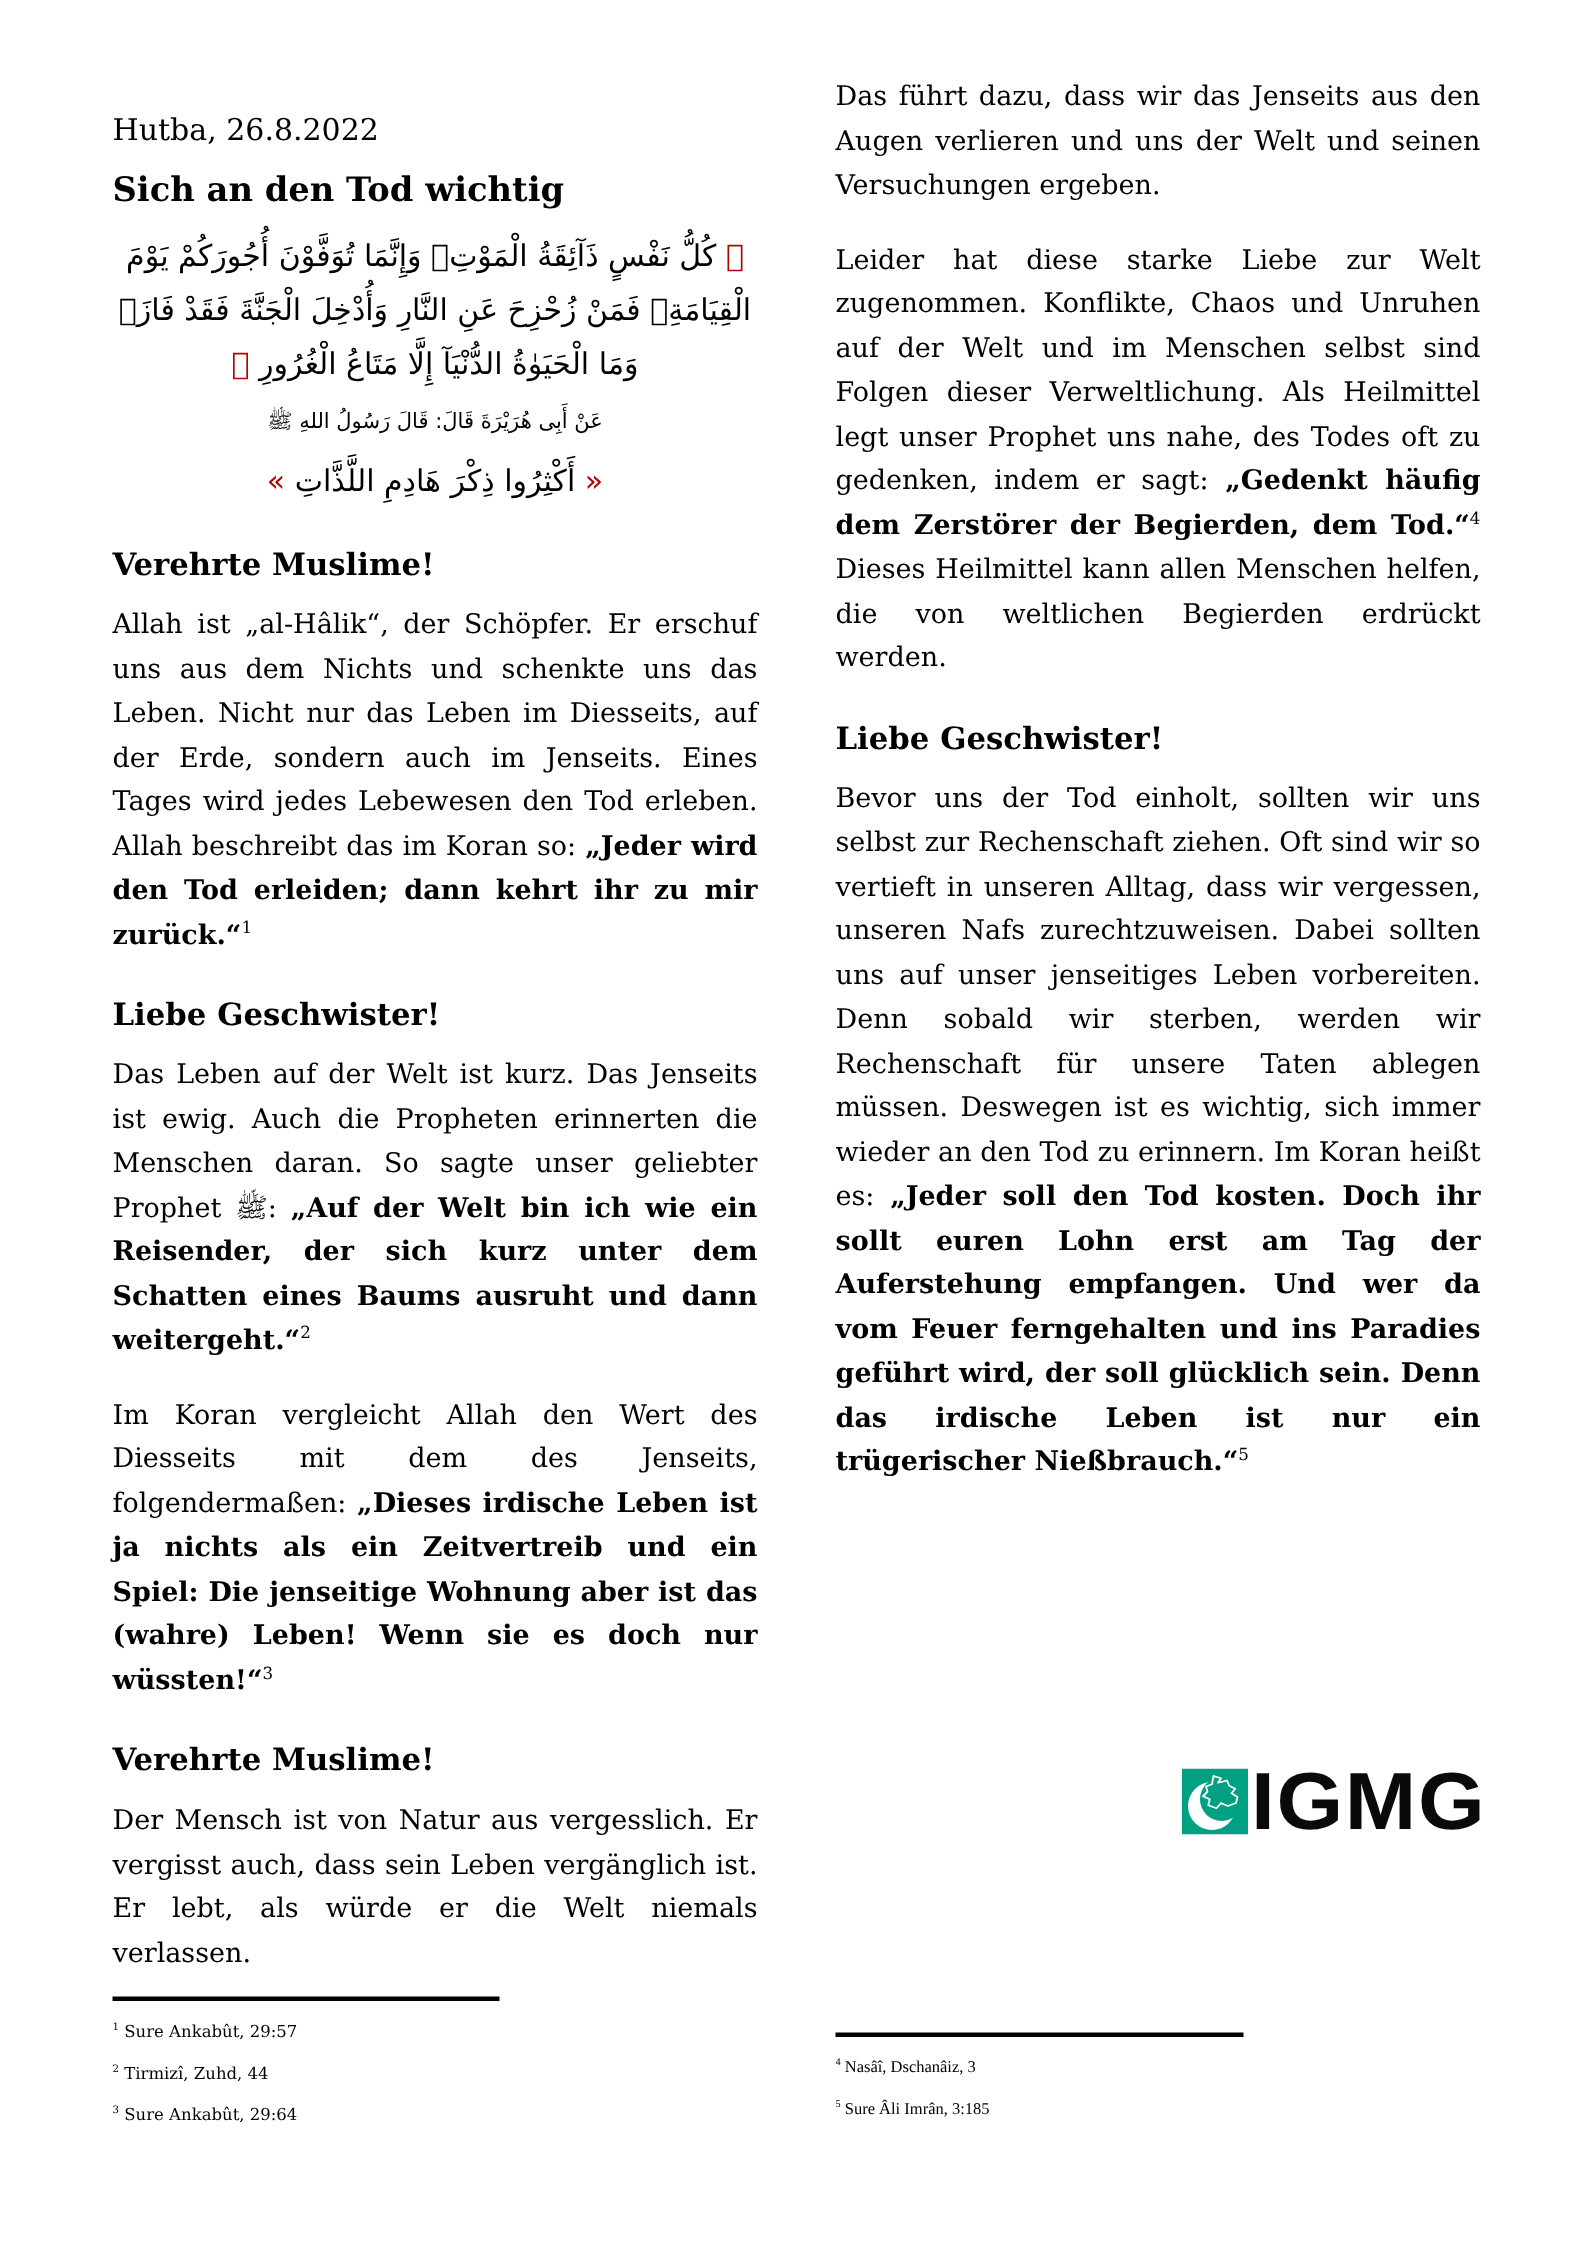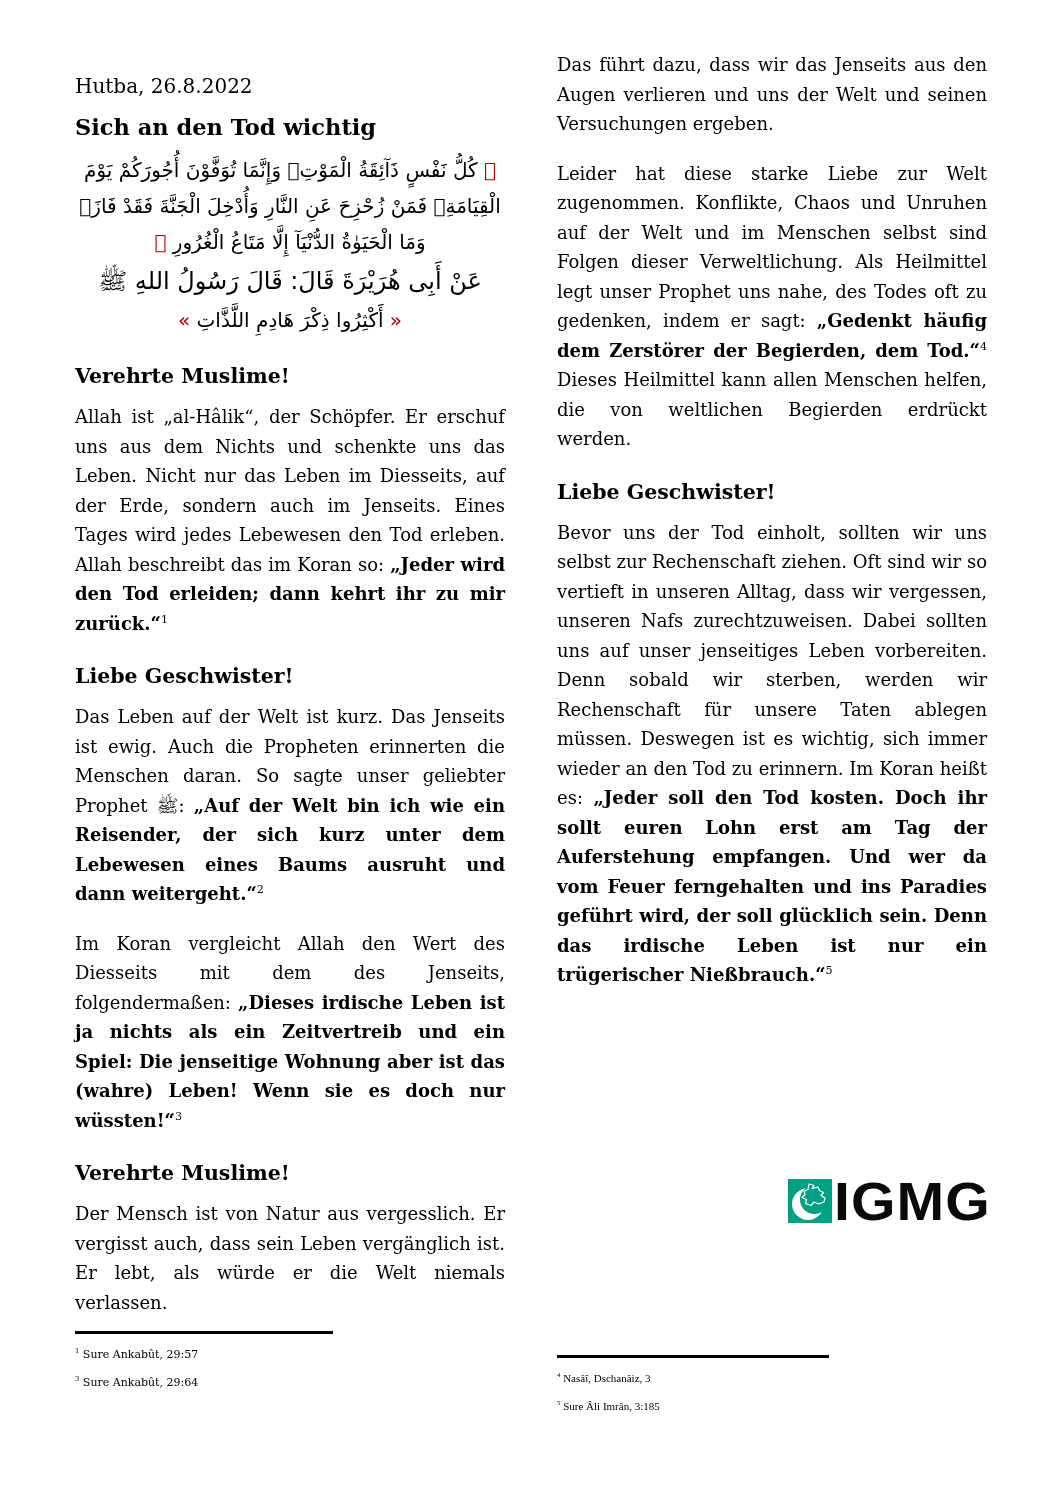--- a/index.html
+++ b/index.html
@@ -20,21 +20,21 @@
 
   .arabic{
     direction:rtl;
     text-align:center;
     font-family:"DejaVu Sans","Liberation Sans",sans-serif;
     font-weight:normal;
     font-size:20px;
     line-height:36px;
     margin:0 0 4px;
   }
-  .narrator{font-size:24px;line-height:34px;}
+  .narrator{font-size:14px;line-height:34px;}
   .hadith{margin-bottom:22px;}
   .red{color:var(--accent-red,#B80000);}
 
   .heading{font-size:20.5px;font-weight:bold;margin:26px 0 14px;}
   .para{
     font-size:18px;
     line-height:29.5px;
     text-align:justify;
     margin:0 0 20px;
   }
@@ -76,21 +76,21 @@
     <div class="arabic" dir="rtl"><span class="red">﴿ </span><span>كُلُّ نَفْسٍ ذَآئِقَةُ الْمَوْتِۗ وَإِنَّمَا تُوَفَّوْنَ أُجُورَكُمْ يَوْمَ الْقِيَامَةِۖ فَمَنْ زُحْزِحَ عَنِ النَّارِ وَأُدْخِلَ الْجَنَّةَ فَقَدْ فَازَۗ وَمَا الْحَيَوٰةُ الدُّنْيَآ إِلَّا مَتَاعُ الْغُرُورِ</span><span class="red"> ﴾</span></div>
 
     <div class="arabic narrator" dir="rtl">عَنْ أَبِى هُرَيْرَةَ قَالَ: قَالَ رَسُولُ اللهِ ﷺ</div>
 
     <div class="arabic hadith" dir="rtl"><span class="red">« </span><span>أَكْثِرُوا ذِكْرَ هَادِمِ اللَّذَّاتِ</span><span class="red"> »</span></div>
 
     <div>
         <h3 class="heading">Verehrte Muslime!</h3>
         <p class="para"><span>Allah ist „al-Hâlik“, der Schöpfer. Er erschuf uns aus dem Nichts und schenkte uns das Leben. Nicht nur das Leben im Diesseits, auf der Erde, sondern auch im Jenseits. Eines Tages wird jedes Lebewesen den Tod erleben. Allah beschreibt das im Koran so: </span><span class="b">„Jeder wird den Tod erleiden; dann kehrt ihr zu mir zurück.“</span><sup class="fnref">1</sup></p>
         <h3 class="heading">Liebe Geschwister!</h3>
-        <p class="para"><span>Das Leben auf der Welt ist kurz. Das Jenseits ist ewig. Auch die Propheten erinnerten die Menschen daran. So sagte unser geliebter Prophet ﷺ: </span><span class="b">„Auf der Welt bin ich wie ein Reisender, der sich kurz unter dem Lebewesen eines Baums ausruht und dann weitergeht.“</span><sup class="fnref">2</sup></p>
+        <p class="para"><span>Das Leben auf der Welt ist kurz. Das Jenseits ist ewig. Auch die Propheten erinnerten die Menschen daran. So sagte unser geliebter Prophet ﷺ: </span><span class="b">„Auf der Welt bin ich wie ein Reisender, der sich kurz unter dem Schatten eines Baums ausruht und dann weitergeht.“</span><sup class="fnref">2</sup></p>
         <p class="para"><span>Im Koran vergleicht Allah den Wert des Diesseits mit dem des Jenseits, folgendermaßen: </span><span class="b">„Dieses irdische Leben ist ja nichts als ein Zeitvertreib und ein Spiel: Die jenseitige Wohnung aber ist das (wahre) Leben! Wenn sie es doch nur wüssten!“</span><sup class="fnref">3</sup></p>
         <h3 class="heading">Verehrte Muslime!</h3>
         <p class="para"><span>Der Mensch ist von Natur aus vergesslich. Er vergisst auch, dass sein Leben vergänglich ist. Er lebt, als würde er die Welt niemals verlassen.</span></p>
       </div>
   </div>
 
   <div class="col col-right">
     <div>
         <p class="para"><span>Das führt dazu, dass wir das Jenseits aus den Augen verlieren und uns der Welt und seinen Versuchungen ergeben.</span></p>
         <p class="para"><span>Leider hat diese starke Liebe zur Welt zugenommen. Konflikte, Chaos und Unruhen auf der Welt und im Menschen selbst sind Folgen dieser Verweltlichung. Als Heilmittel legt unser Prophet uns nahe, des Todes oft zu gedenken, indem er sagt: </span><span class="b">„Gedenkt häufig dem Zerstörer der Begierden, dem Tod.“</span><sup class="fnref">4</sup><span> Dieses Heilmittel kann allen Menschen helfen, die von weltlichen Begierden erdrückt werden.</span></p>
@@ -106,20 +106,21 @@
       <circle cx="26.5" cy="20.5" r="14.5" fill="var(--logo-green,#00A082)"></circle>
       <path d="M21,5 l5,1.5 -2,3 6,-1.5 1.5,3.5 4,2 -2.5,3 4,2.5 -1,4 -5.5,2 -4.5,-2 -3,3.5 -5.5,-2 1,-4 -4.5,-2 3,-3 -1,-3.5 4,-1.5 z" fill="var(--logo-green,#00A082)" stroke="#ffffff" stroke-width="1.2" stroke-linejoin="round"></path>
     </svg>
     <div class="logo-text">IGMG</div>
   </div>
 
   <div class="footnotes fn-left">
     <div class="fn-rule"></div>
     <div>
         <div class="fn-line"><sup class="fnref">1</sup><span> Sure Ankabût, 29:57</span></div>
+        <div class="fn-line"><sup class="fnref">2</sup><span> Tirmizî, Zuhd, 44</span></div>
         <div class="fn-line"><sup class="fnref">3</sup><span> Sure Ankabût, 29:64</span></div>
       </div>
   </div>
 
   <div class="footnotes fn-right">
     <div class="fn-rule"></div>
     <div>
         <div class="fn-line"><sup class="fnref">4</sup><span> Nasâî, Dschanâiz, 3</span></div>
         <div class="fn-line"><sup class="fnref">5</sup><span> Sure Âli Imrân, 3:185</span></div>
       </div>

